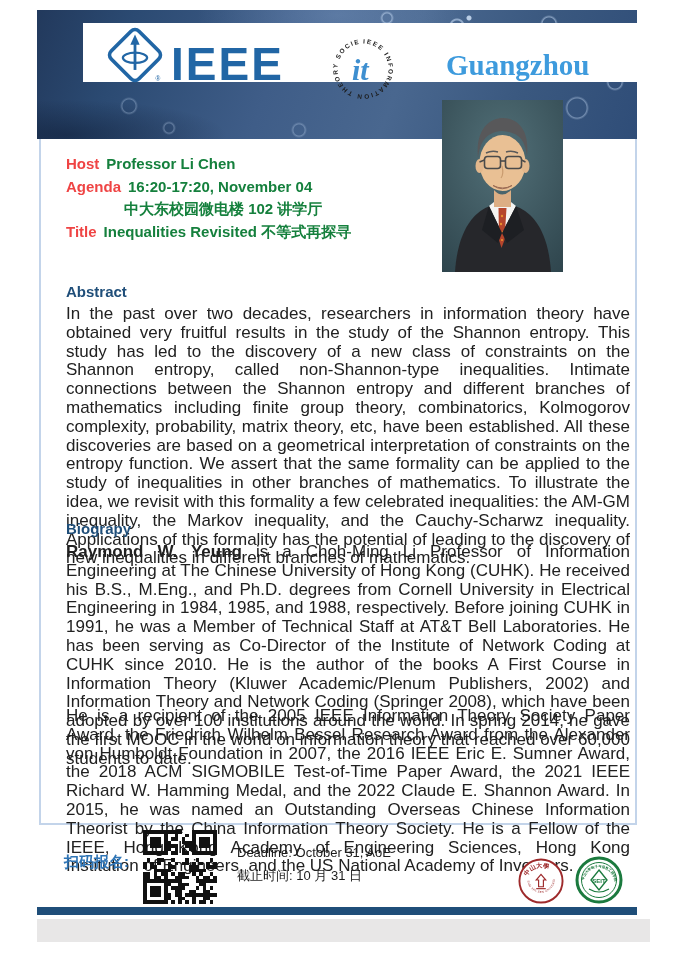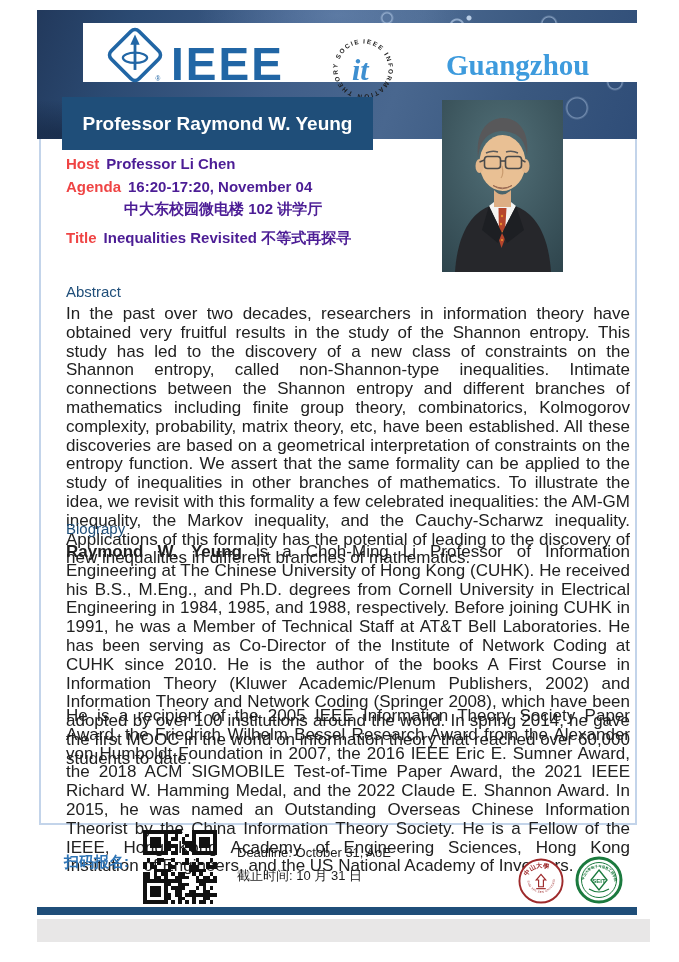--- a/index.html
+++ b/index.html
@@ -41,26 +41,26 @@
 
   
   .banner{position:absolute;left:62px;top:97px;width:311px;height:53px;background:#1F4E79;z-index:2;
           display:flex;align-items:center;justify-content:center;color:#fff;font-weight:bold;font-size:19px;}
   .photo{position:absolute;left:442px;top:100px;width:121px;height:172px;z-index:2;}
 
   
   .info{position:absolute;left:66px;top:155px;z-index:3;font-size:15px;font-weight:bold;}
   .inforow{height:22.7px;white-space:nowrap;}
   .inforow .lbl{color:#ef4444;margin-right:7px;}
-  .inforow .val{color:#4c1d95;}
+  .inforow .val{color:#15803d;}
   .inforow.indent{padding-left:58px;}
-  .inforow.titlerow{margin-top:6px;}
-
-  
-  .sec-head{position:absolute;left:66px;z-index:3;font-size:15px;font-weight:normal;color:#1F4E79;}
+  .inforow.titlerow{}
+
+  
+  .sec-head{position:absolute;left:66px;z-index:3;font-size:15px;font-weight:bold;color:#1F4E79;}
   .para{position:absolute;left:66px;width:564px;z-index:3;font-size:17px;line-height:18.8px;
         color:#212121;text-align:justify;margin:0;}
 
   
   .scan-label{position:absolute;left:64px;top:853px;font-size:15px;font-weight:bold;color:#2E74B5;z-index:3;}
   .qr{position:absolute;left:142px;top:830px;width:76px;height:74px;z-index:3;}
   .contact{position:absolute;left:237px;top:842px;z-index:3;font-size:13px;line-height:22.5px;color:#1c1c1c;}
   .seal{position:absolute;z-index:3;}
   .navy-bar{position:absolute;left:37px;top:907px;width:600px;height:8px;background:#1F4E79;z-index:3;}
   .gray-bar{position:absolute;left:37px;top:919px;width:613px;height:23px;background:#E8E7E7;z-index:3;}
@@ -92,23 +92,20 @@
       <circle cx="31" cy="31" r="30" fill="#ffffff" opacity="0.0"></circle>
       <text font-size="6.4" letter-spacing="1.6" fill="#1c1c1c" font-weight="bold" font-family="Liberation Sans, sans-serif">
         <textPath href="#itring">IEEE INFORMATION THEORY SOCIETY •</textPath>
       </text>
       <text x="20" y="42" font-size="30" font-style="italic" font-weight="bold" font-family="Liberation Serif, serif" fill="#3E8FD0">it</text>
     </svg>
   </div>
 
   <div class="content-box"></div>
 
-  <div class="banner">
-    <span>Professor Raymond W. Yeung</span>
-  </div>
 
   <svg class="photo" viewBox="0 0 121 172">
     <defs>
       <radialGradient id="pbg" cx="50%" cy="32%" r="85%">
         <stop offset="0" stop-color="#527078"></stop>
           <stop offset="1" stop-color="#2e444c"></stop>
       </radialGradient>
     </defs>
     <rect width="121" height="172" fill="url(#pbg)"></rect>
     <path d="M13,172 C16,127 34,111 48,106 L73,106 C88,111 106,127 109,172 Z" fill="#26272b"></path>

